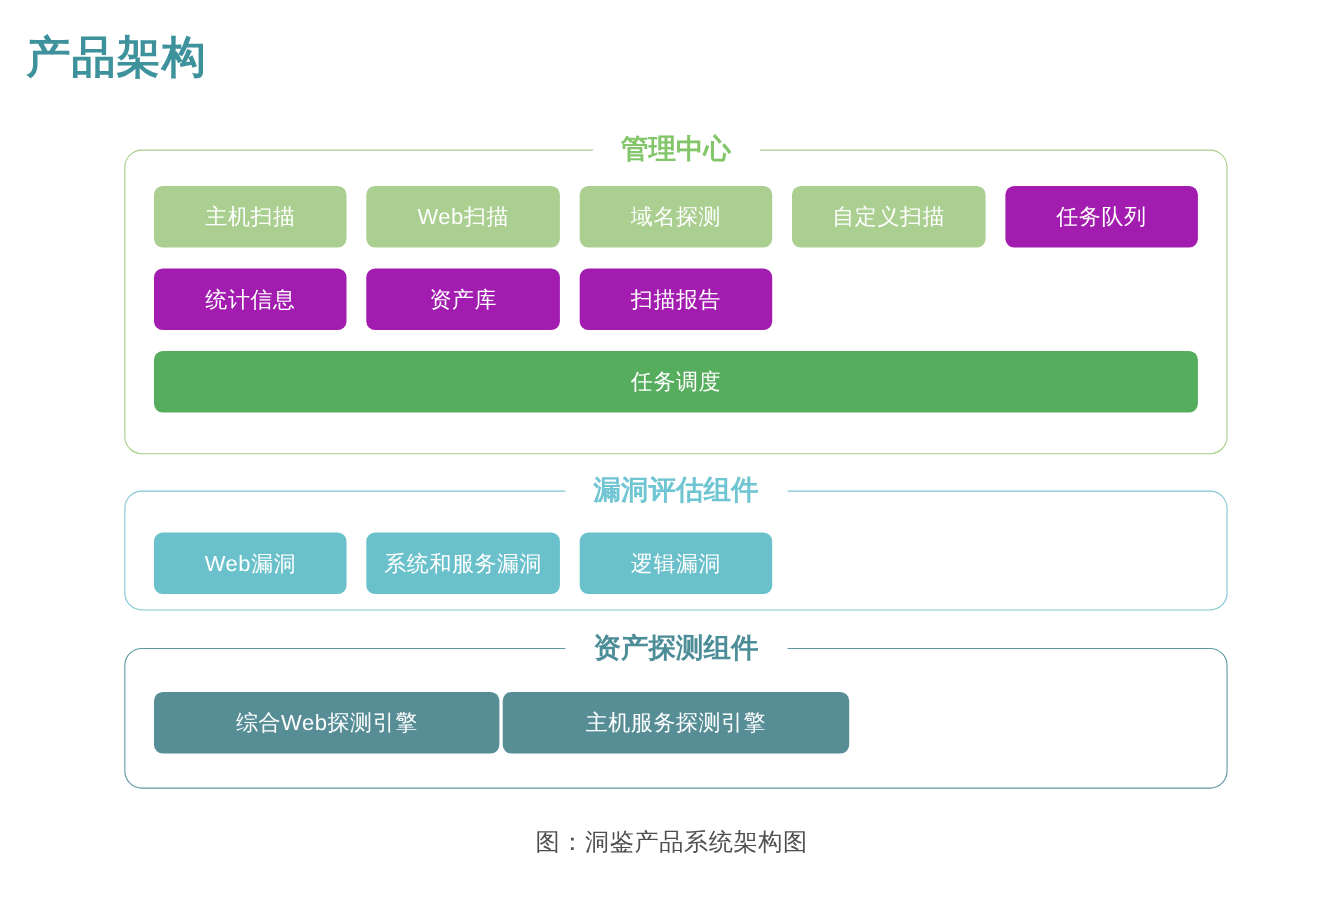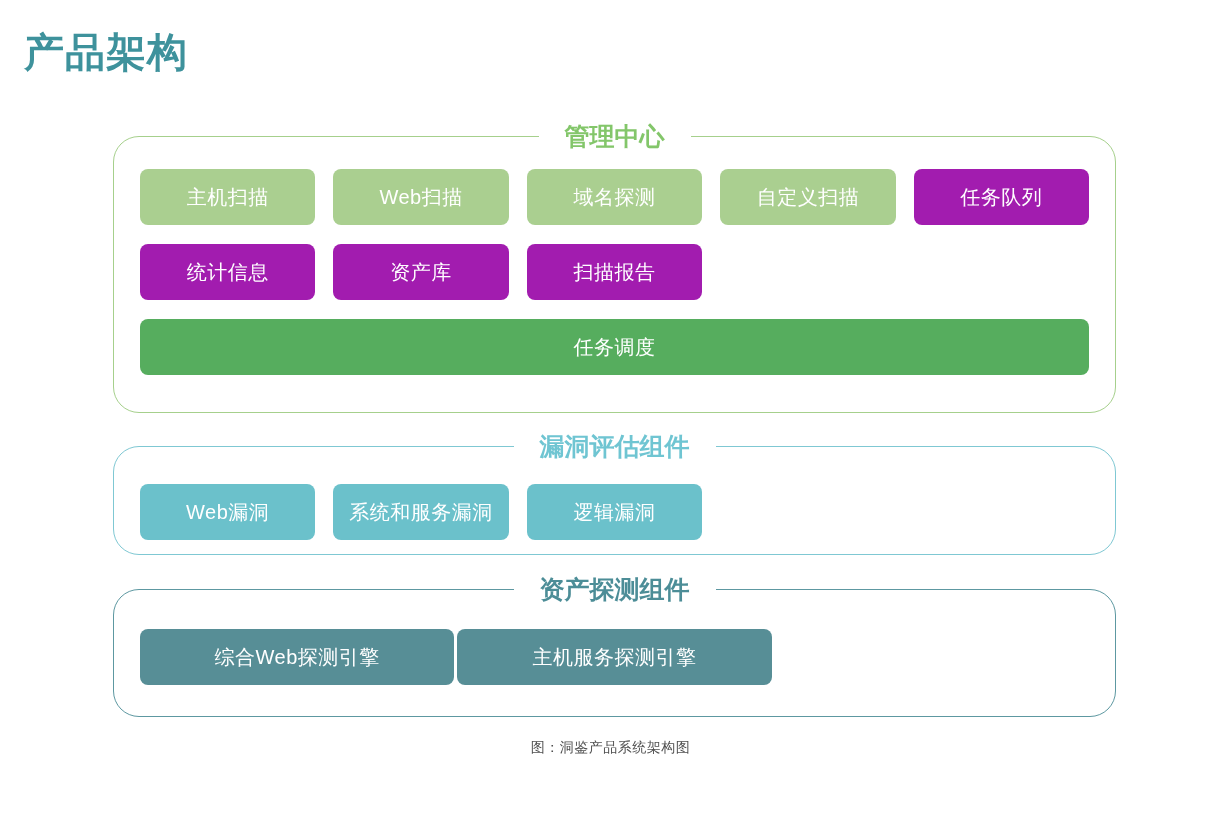--- a/index.html
+++ b/index.html
@@ -17,21 +17,21 @@
     font-size: 40px;
     line-height: 48px;
     font-weight: bold;
     color: #3e929c;
     letter-spacing: 1px;
   }
   .panel {
     position: relative;
     width: 1003px;
     margin-left: 113px;
-    border-radius: 26px;
+    border-radius: 16px;
     background: #ffffff;
   }
   .panel-1 {
     margin-top: 60px;
     border: 1px solid #a6d08c;
     padding: 32px 26px 37px 26px;
   }
   .panel-2 {
     margin-top: 33px;
     border: 1px solid #7fc8d3;
@@ -82,23 +82,23 @@
   .node-lightgreen { background: #aacf90; }
   .node-green      { background: #a21caf; }
   .node-darkgreen  { background: #56ad5e; }
   .node-lightblue  { background: #6bc1cb; }
   .node-teal       { background: #578e96; }
   .node-full {
     margin-top: 19px;
     width: 100%;
   }
   .caption {
-    margin-top: 22px;
+    margin-top: 34px;
     text-align: center;
-    font-size: 14px;
+    font-size: 22px;
     color: #4f4f4f;
     letter-spacing: 0.5px;
     padding-left: 15px;
   }
 </style>
 </head>
 <body>
 
 <h1 class="page-title">产品架构</h1>
 

